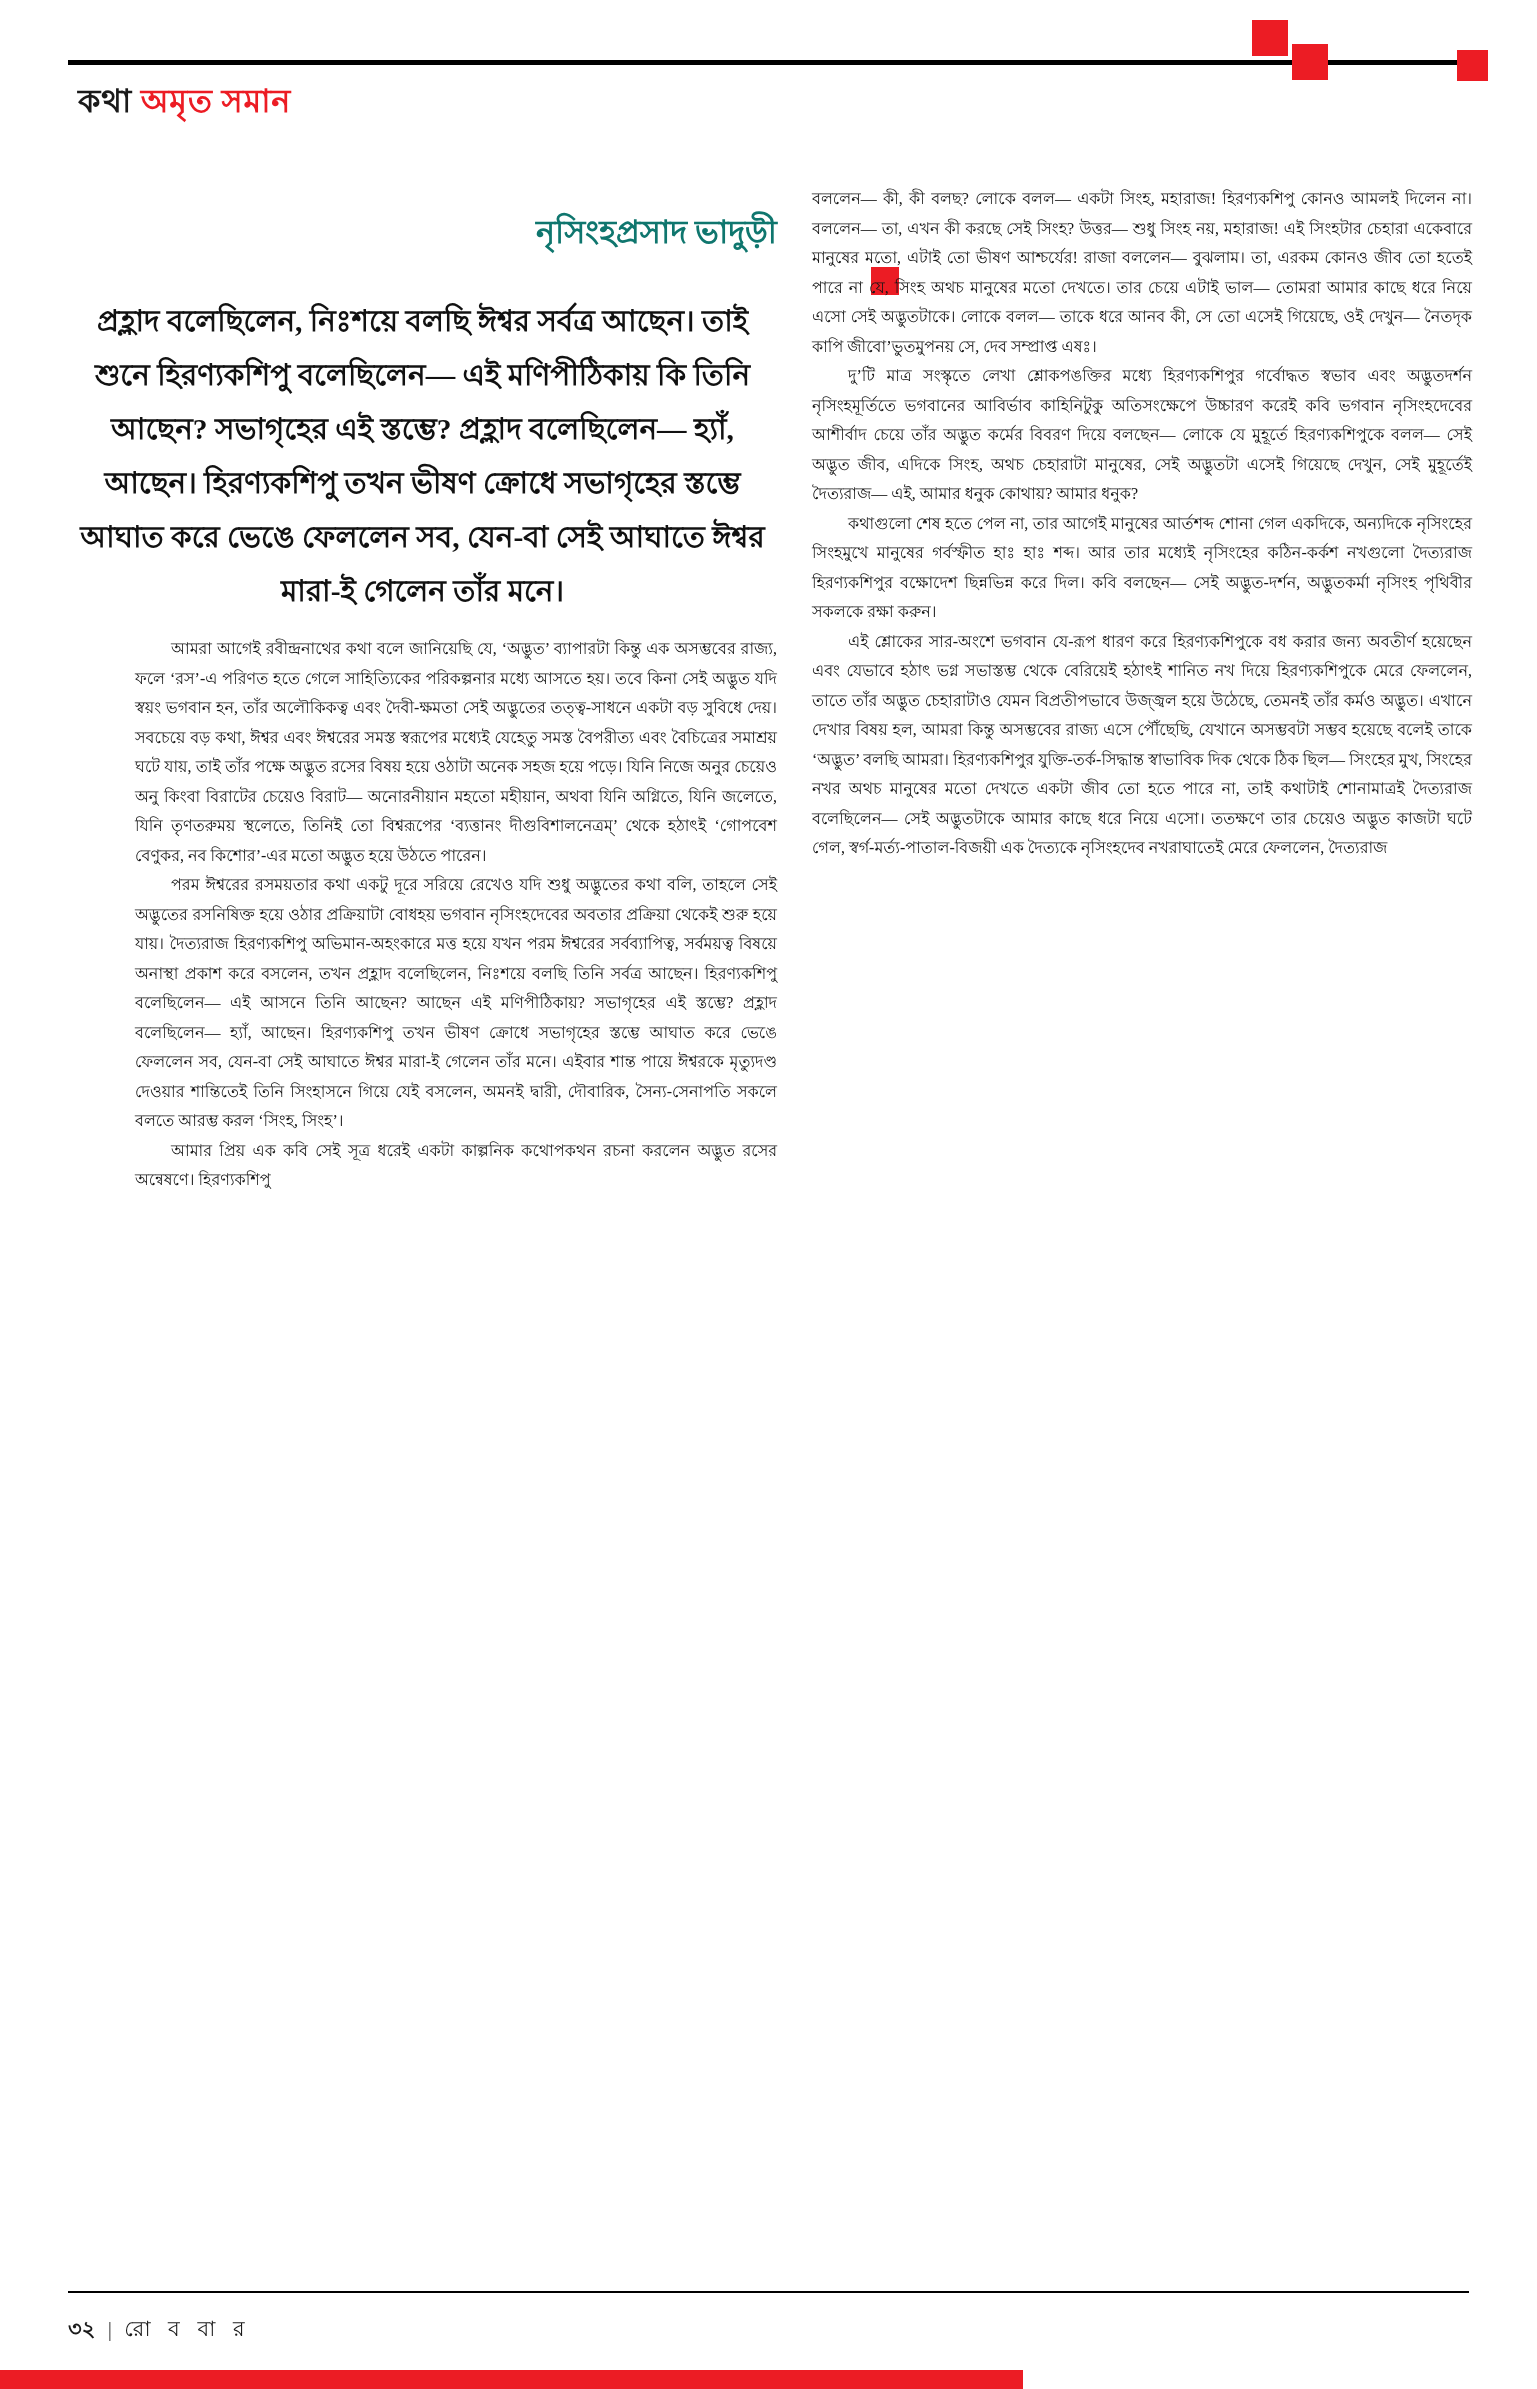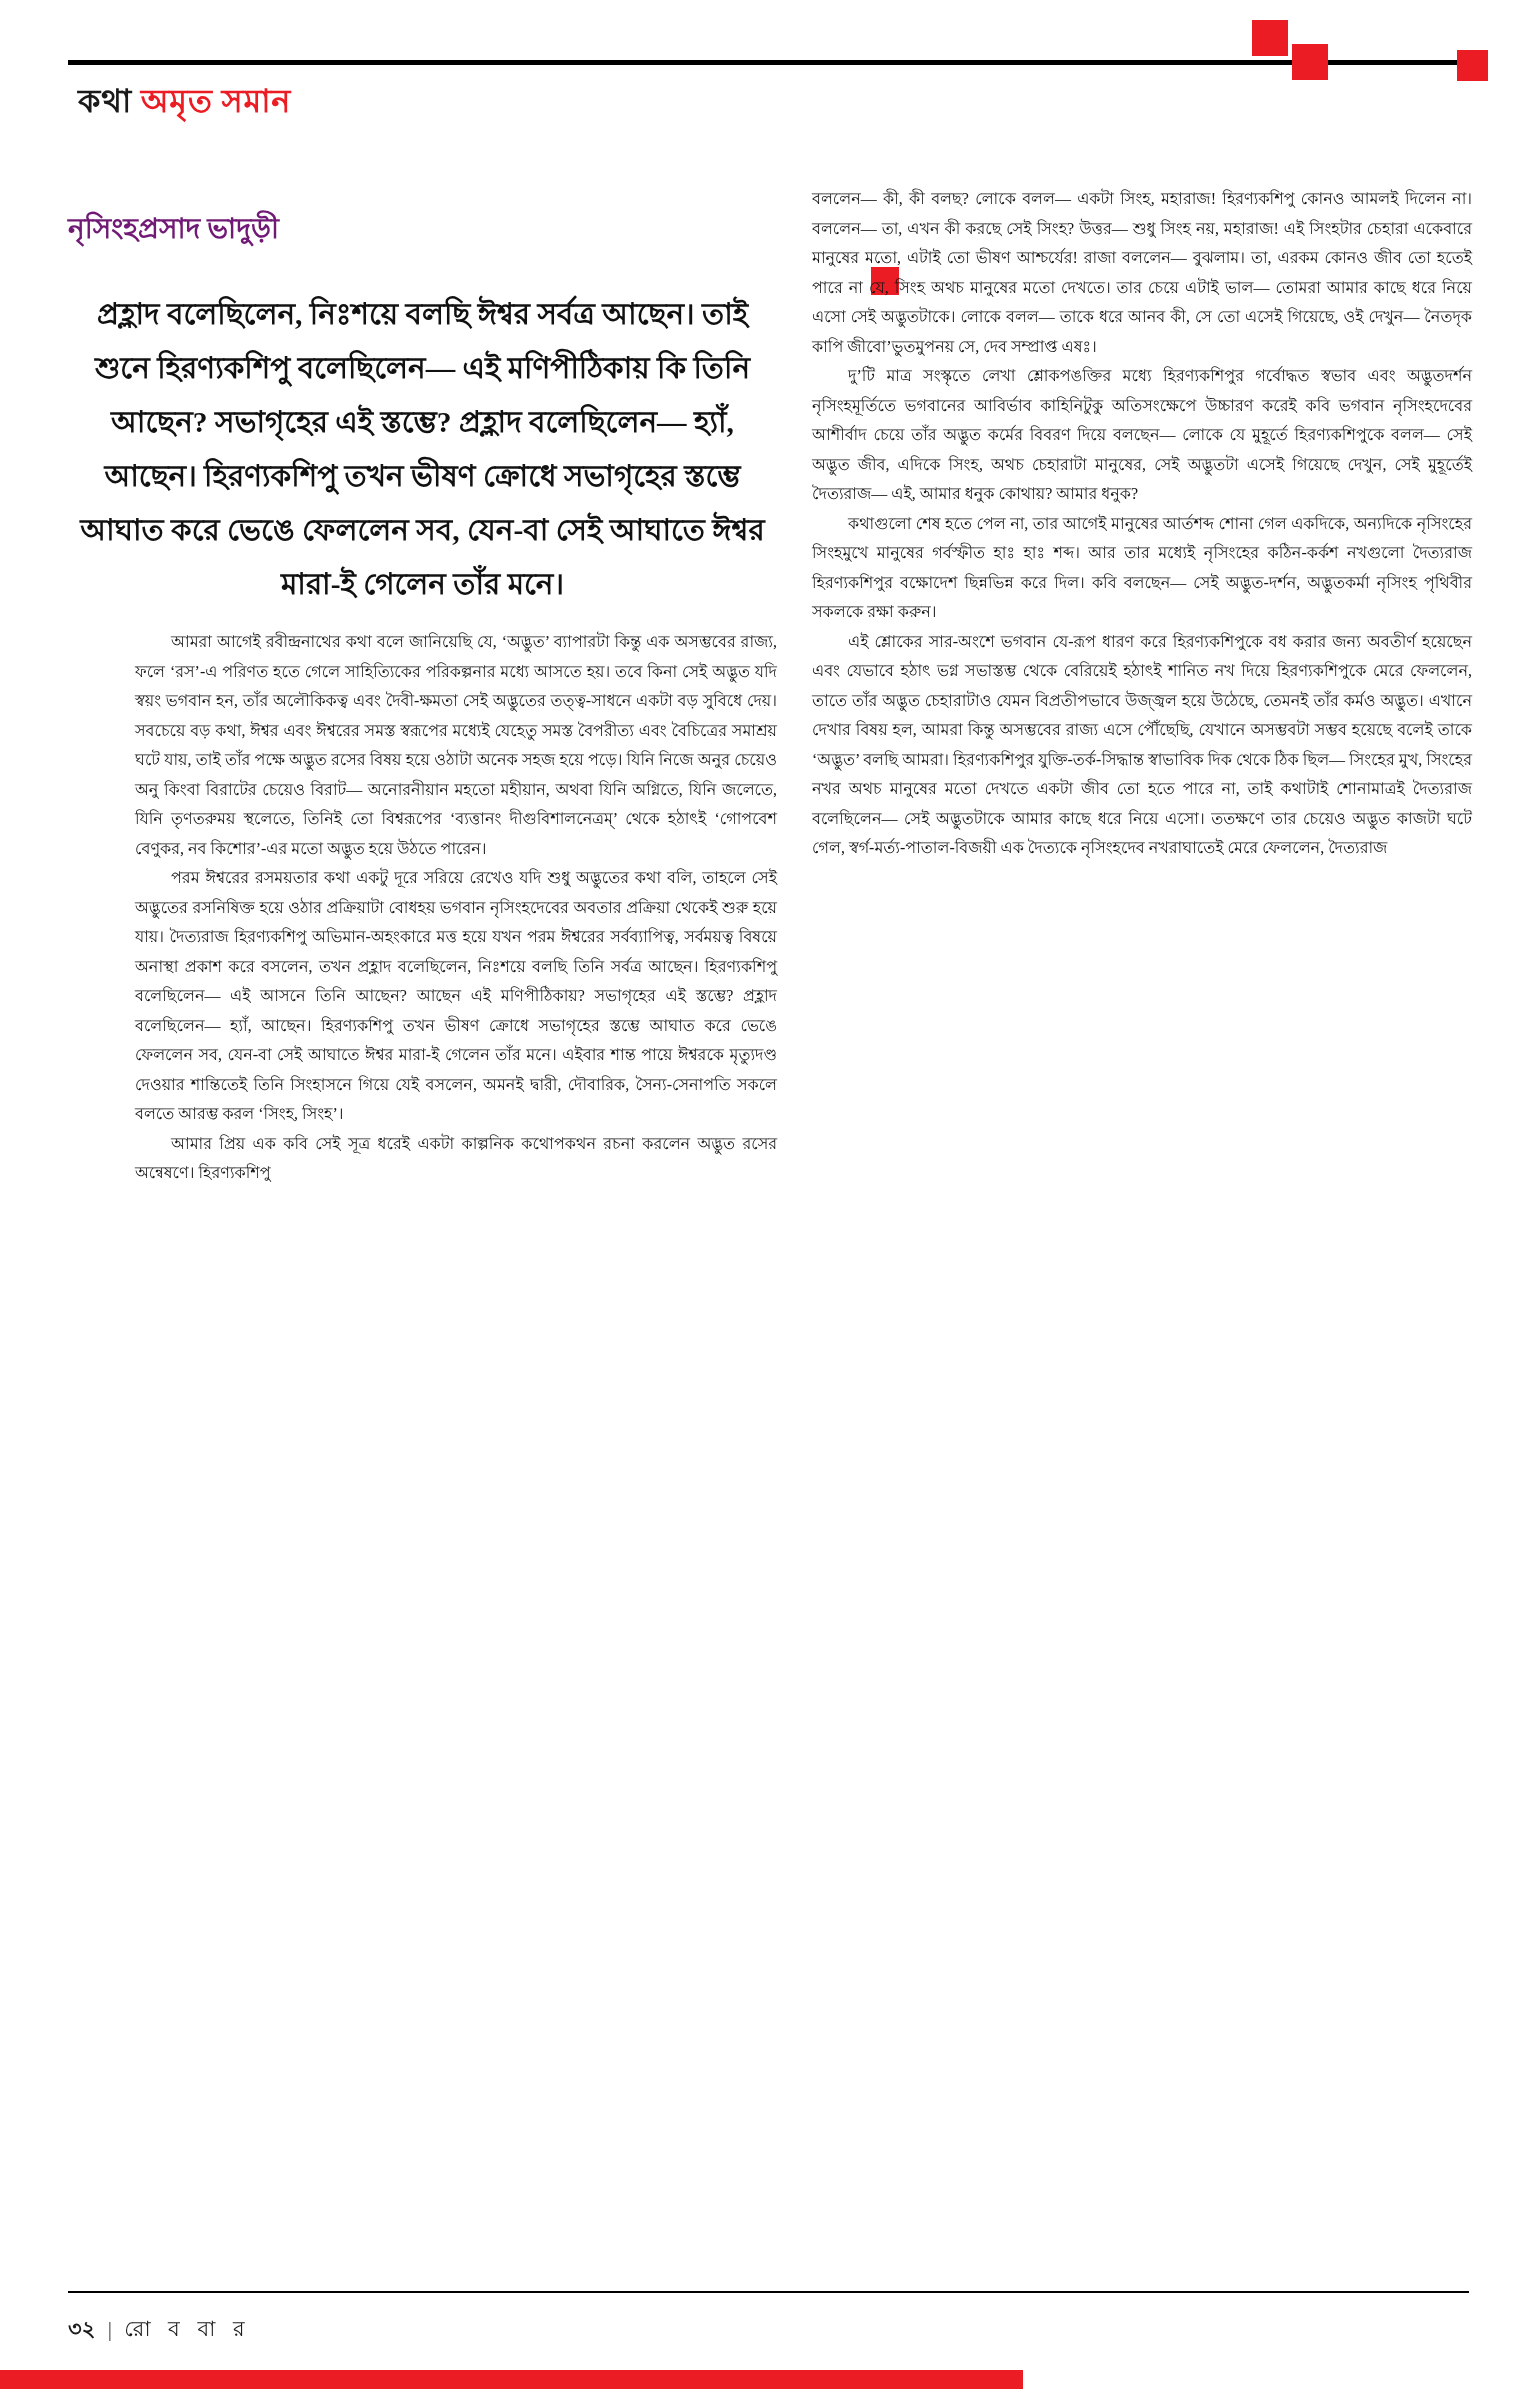--- a/index.html
+++ b/index.html
@@ -30,23 +30,23 @@
   .headline {
     text-align: center;
     font-weight: 800;
     font-size: 79px;
     line-height: 1.16;
     color: #111;
     letter-spacing: 0px;
   }
   .byline {
     margin-top: 23px;
-    text-align: left;
-    color: #701a75;
-    font-size: 28px;
+    text-align: right;
+    color: #0f766e;
+    font-size: 32px;
     font-weight: 700;
   }
   .lead {
     margin-top: 33px;
     padding: 0 11px;
     font-size: 29.5px;
     line-height: 54px;
     font-weight: 700;
     text-align: center;
     color: #111;

